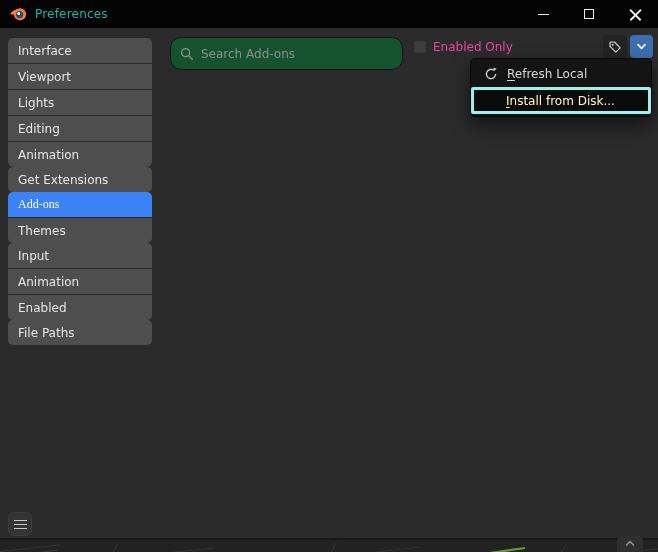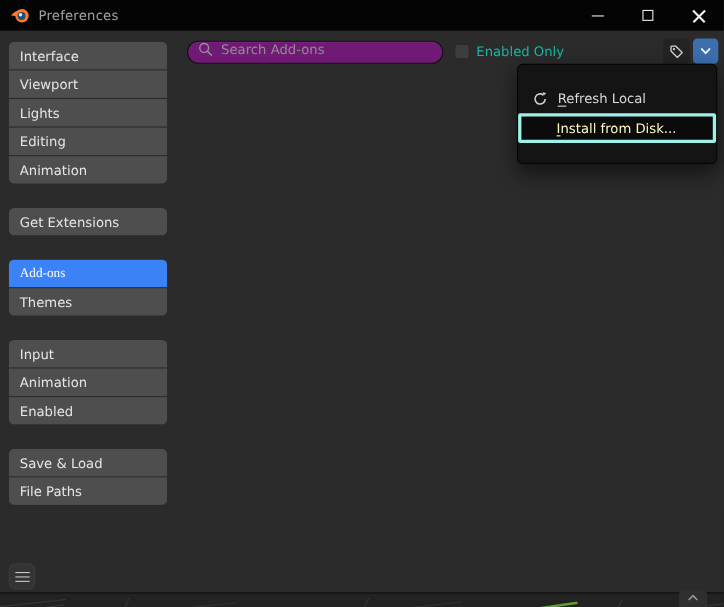--- a/index.html
+++ b/index.html
@@ -17,21 +17,21 @@
     width: 658px; height: 540px;
     background: #2b2b2b;
     border-bottom: 2px solid #171717;
     z-index: 2;
   }
 
   
   .titlebar {
     height: 28px; background: #040404;
     display: flex; align-items: center;
-    color: #a3a3a3; font-size: 12px;
+    color: #14b8a6; font-size: 12px;
   }
   .logo { width: 18px; height: 18px; margin: 0 8px 0 9px; flex: 0 0 auto; }
   .title-text { letter-spacing: .2px; }
   .win-controls { margin-left: auto; display: flex; height: 100%; }
   .win-btn {
     width: 46px; height: 100%;
     display: flex; align-items: center; justify-content: center;
     cursor: default;
   }
   .glyph-min { width: 11px; height: 0; border-top: 1.6px solid #ececec; display: block; }
@@ -44,75 +44,75 @@
   .glyph-close::before { transform: rotate(45deg); }
   .glyph-close::after  { transform: rotate(-45deg); }
 
   .content { position: absolute; top: 28px; left: 0; right: 0; bottom: 0; background: #2b2b2b; }
 
   
   .sidebar { position: absolute; left: 8px; top: 10px; width: 144px; }
   .nav-group {
     display: flex; flex-direction: column; gap: 1px;
     border-radius: 5px; overflow: hidden;
-    margin-bottom: 22px;
+    margin-bottom: 0;
   }
   .nav-item {
     height: 25px; background: #4e4e4e;
     color: #e6e6e6; font-size: 12px;
     display: flex; align-items: center;
     padding-left: 10px; cursor: default;
   }
   .nav-item.active { background: #3b82f6; color: #ffffff; font-family: Liberation Serif, serif; }
 
   
   .search-field {
     position: absolute; left: 170px; top: 9px;
-    width: 233px; height: 21px;
-    background: #701a75;
+    width: 233px; height: 33px;
+    background: #14532d;
     border: 1px solid #121212;
     border-radius: 11px;
-    display: flex; align-items: flex-start;
+    display: flex; align-items: center;
     box-shadow: inset 0 1px 0 rgba(255,255,255,0.04);
   }
   .search-field svg { margin: 0 7px 0 9px; flex: 0 0 auto; }
   .search-input {
     background: transparent; border: 0; outline: none;
     color: #cccccc; font-size: 12px; width: 180px;
     font-family: "DejaVu Sans", sans-serif;
   }
   .search-input::placeholder { color: #8e8e8e; opacity: 1; }
 
   .checkbox {
     position: absolute; left: 413px; top: 12px;
     width: 14px; height: 14px;
     background: #3d3d3d; border: 1px solid #2a2a2a; border-radius: 3px;
   }
   .checkbox-label {
     position: absolute; left: 433px; top: 12px;
-    color: #14b8a6; font-size: 12px;
+    color: #ec4899; font-size: 12px;
   }
 
   .icon-btn {
     position: absolute; top: 7px;
     width: 24px; height: 23px; border-radius: 4px;
     display: flex; align-items: center; justify-content: center;
   }
   .tag-btn { left: 603px; background: #232323; }
   .dropdown-btn { left: 630px; width: 23px; background: #3d6fae; }
 
   
   .menu {
     position: absolute; left: 470px; top: 30px;
     width: 182px;
     background: #141414;
     border: 1px solid #060606;
     border-radius: 5px;
     box-shadow: 0 8px 18px rgba(0,0,0,0.55);
-    padding: 18px 0;
+    padding: 2px 0;
     z-index: 5;
   }
   .menu-item {
     height: 26px; display: flex; align-items: center;
     padding-left: 13px; gap: 9px;
     color: #d9d9d9; font-size: 12px; cursor: default;
   }
   .menu-item .accel { text-decoration: underline; text-underline-offset: 2px; }
   .menu-highlight {
     border: 3px solid #9df1e9;
@@ -187,21 +187,20 @@
       <div class="nav-group">
         <div class="nav-item active">Add-ons</div>
         <div class="nav-item">Themes</div>
       </div>
       <div class="nav-group">
         <div class="nav-item">Input</div>
         <div class="nav-item">Animation</div>
         <div class="nav-item">Enabled</div>
       </div>
       <div class="nav-group">
-        <div class="nav-item">Save &amp; Load</div>
         <div class="nav-item">File Paths</div>
       </div>
     </div>
 
     <div class="search-field">
       <svg width="14" height="14" viewBox="0 0 14 14">
         <circle cx="5.6" cy="5.6" r="4" fill="none" stroke="#929292" stroke-width="1.3"></circle>
         <line x1="8.7" y1="8.7" x2="12.3" y2="12.3" stroke="#929292" stroke-width="1.3" stroke-linecap="round"></line>
       </svg>
       <input class="search-input" type="text" placeholder="Search Add-ons" style="">

